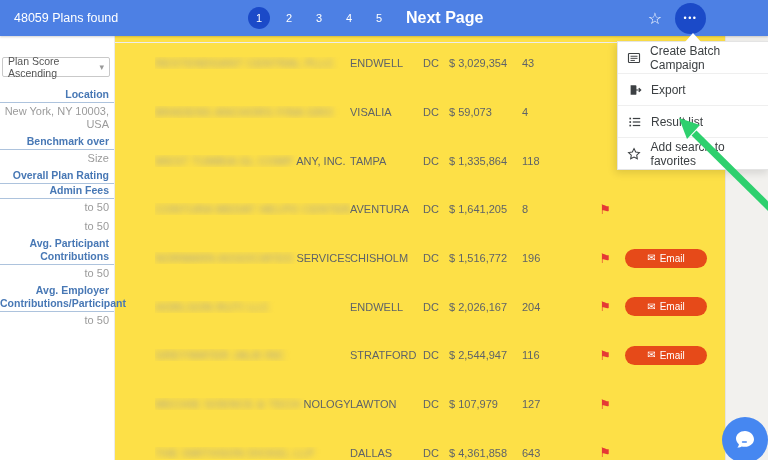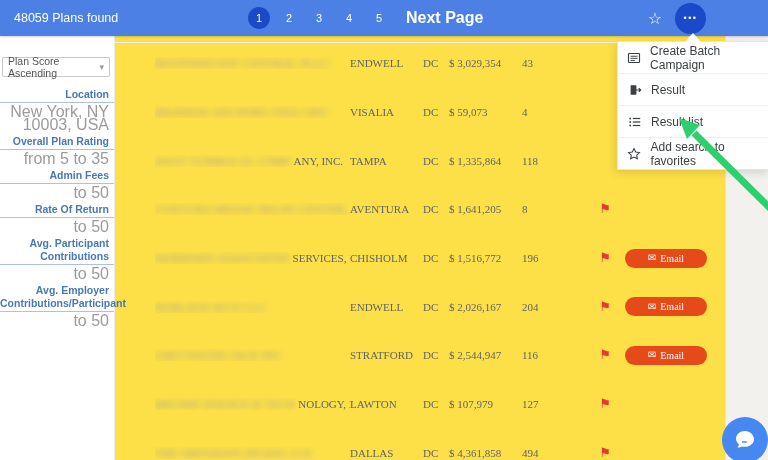--- a/index.html
+++ b/index.html
@@ -39,27 +39,27 @@
   
   .sidebar{position:absolute;left:0;top:36px;width:115px;height:424px;background:#fff;
            border-right:1px solid #eaeaea;z-index:2;box-sizing:border-box;}
   .sort{box-sizing:border-box;margin:21px 0 0 2px;width:108px;height:20px;border:1px solid #c9c9c9;
         border-radius:2px;font-size:10.5px;color:#555;display:flex;align-items:center;
         justify-content:space-between;padding:0 5px;background:#fff;cursor:pointer;}
   .sort .caret{color:#999;font-size:9px;}
   .filters{margin-top:11px;}
   .f-label{display:block;text-align:right;color:#4878b5;font-size:10.5px;font-weight:bold;line-height:13px;
            padding:0 5px 1px 0;border-bottom:1px solid #adc3dd;cursor:pointer;}
-  .f-value{display:block;text-align:right;color:#9b9b9b;font-size:16px;line-height:13px;
+  .f-value{display:block;text-align:right;color:#9b9b9b;font-size:11px;line-height:13px;
            padding:2px 5px 4px 0;}
 
   
   .hairline{position:absolute;left:115px;top:42px;width:610px;height:1px;background:#ededed;z-index:2;}
   .results{position:absolute;left:115px;top:39px;width:610px;z-index:2;}
-  .row{display:flex;align-items:center;height:48.7px;font-size:11px;color:#5f6368;cursor:pointer;font-family:Liberation Serif, serif;}
+  .row{display:flex;align-items:center;height:48.7px;font-size:11px;color:#5f6368;cursor:pointer;}
   .c-name{flex:0 0 195px;margin-left:40px;white-space:nowrap;overflow:hidden;}
   .b-name{filter:blur(3px);color:#a09a95;letter-spacing:.5px;}
   .s-name{margin-left:3px;}
   .c-city{flex:0 0 73px;}
   .c-type{flex:0 0 26px;}
   .c-amt{flex:0 0 73px;}
   .c-cnt{flex:0 0 40px;}
   .c-flag{flex:0 0 26px;margin-left:30px;text-align:center;color:#e53935;font-size:13px;visibility:hidden;}
   .row.has-flag .c-flag{visibility:visible;}
   .c-email{flex:0 0 82px;margin-left:7px;visibility:hidden;}
@@ -99,33 +99,35 @@
     <div class="sort">
       <span>Plan Score Ascending</span>
       <span class="caret">▾</span>
     </div>
     <div class="filters" id="filters">
   <div class="filter">
     <a class="f-label">Location</a>
     <span class="f-value">New York, NY 10003, USA</span>
   </div>
 
+  <div class="filter">
+    <a class="f-label">Benchmark over</a>
+    <span class="f-value">Size</span>
+  </div>
 
   <div class="filter">
     <a class="f-label">Overall Plan Rating</a>
-    <span class="f-value">from 5 to 35</span>
   </div>
 
   <div class="filter">
     <a class="f-label">Admin Fees</a>
     <span class="f-value">to 50</span>
   </div>
 
   <div class="filter">
-    <a class="f-label">Rate Of Return</a>
     <span class="f-value">to 50</span>
   </div>
 
   <div class="filter">
     <a class="f-label">Avg. Participant Contributions</a>
     <span class="f-value">to 50</span>
   </div>
 
   <div class="filter">
     <a class="f-label">Avg. Employer Contributions/Participant</a>
@@ -273,21 +275,21 @@
     </div>
   </div>
 
   <div class="row has-flag">
     <div class="c-name">
       <span class="b-name">THE SMITHSON DICKEL LLP</span><span class="s-name"></span>
     </div>
     <div class="c-city">DALLAS</div>
     <div class="c-type">DC</div>
     <div class="c-amt">$ 4,361,858</div>
-    <div class="c-cnt">494</div>
+    <div class="c-cnt">643</div>
     <div class="c-flag">⚑</div>
     <div class="c-email">
       <button class="email-btn">
         <span class="env">✉</span>
         <span>Email</span>
       </button>
     </div>
   </div>
 </main>
 
@@ -305,21 +307,21 @@
     <span class="ml">Create Batch Campaign</span>
   </div>
 
   <div class="menu-item">
     <span class="mi">
           <svg viewBox="0 0 16 16" width="14" height="14">
             <path d="M3 2.5h5.6a1 1 0 0 1 1 1v9a1 1 0 0 1-1 1H3z" fill="#3c4043"></path>
             <path d="M9 8h5.2M12.3 5.8L14.5 8l-2.2 2.2" fill="none" stroke="#3c4043" stroke-width="1.4"></path>
           </svg>
         </span>
-    <span class="ml">Result</span>
+    <span class="ml">Export</span>
   </div>
 
   <div class="menu-item">
     <span class="mi">
           <svg viewBox="0 0 16 16" width="14" height="14">
             <g stroke="#3c4043" stroke-width="1.4">
               <line x1="5.5" y1="4" x2="14" y2="4"></line>
               <line x1="5.5" y1="8" x2="14" y2="8"></line>
               <line x1="5.5" y1="12" x2="14" y2="12"></line>
             </g>

